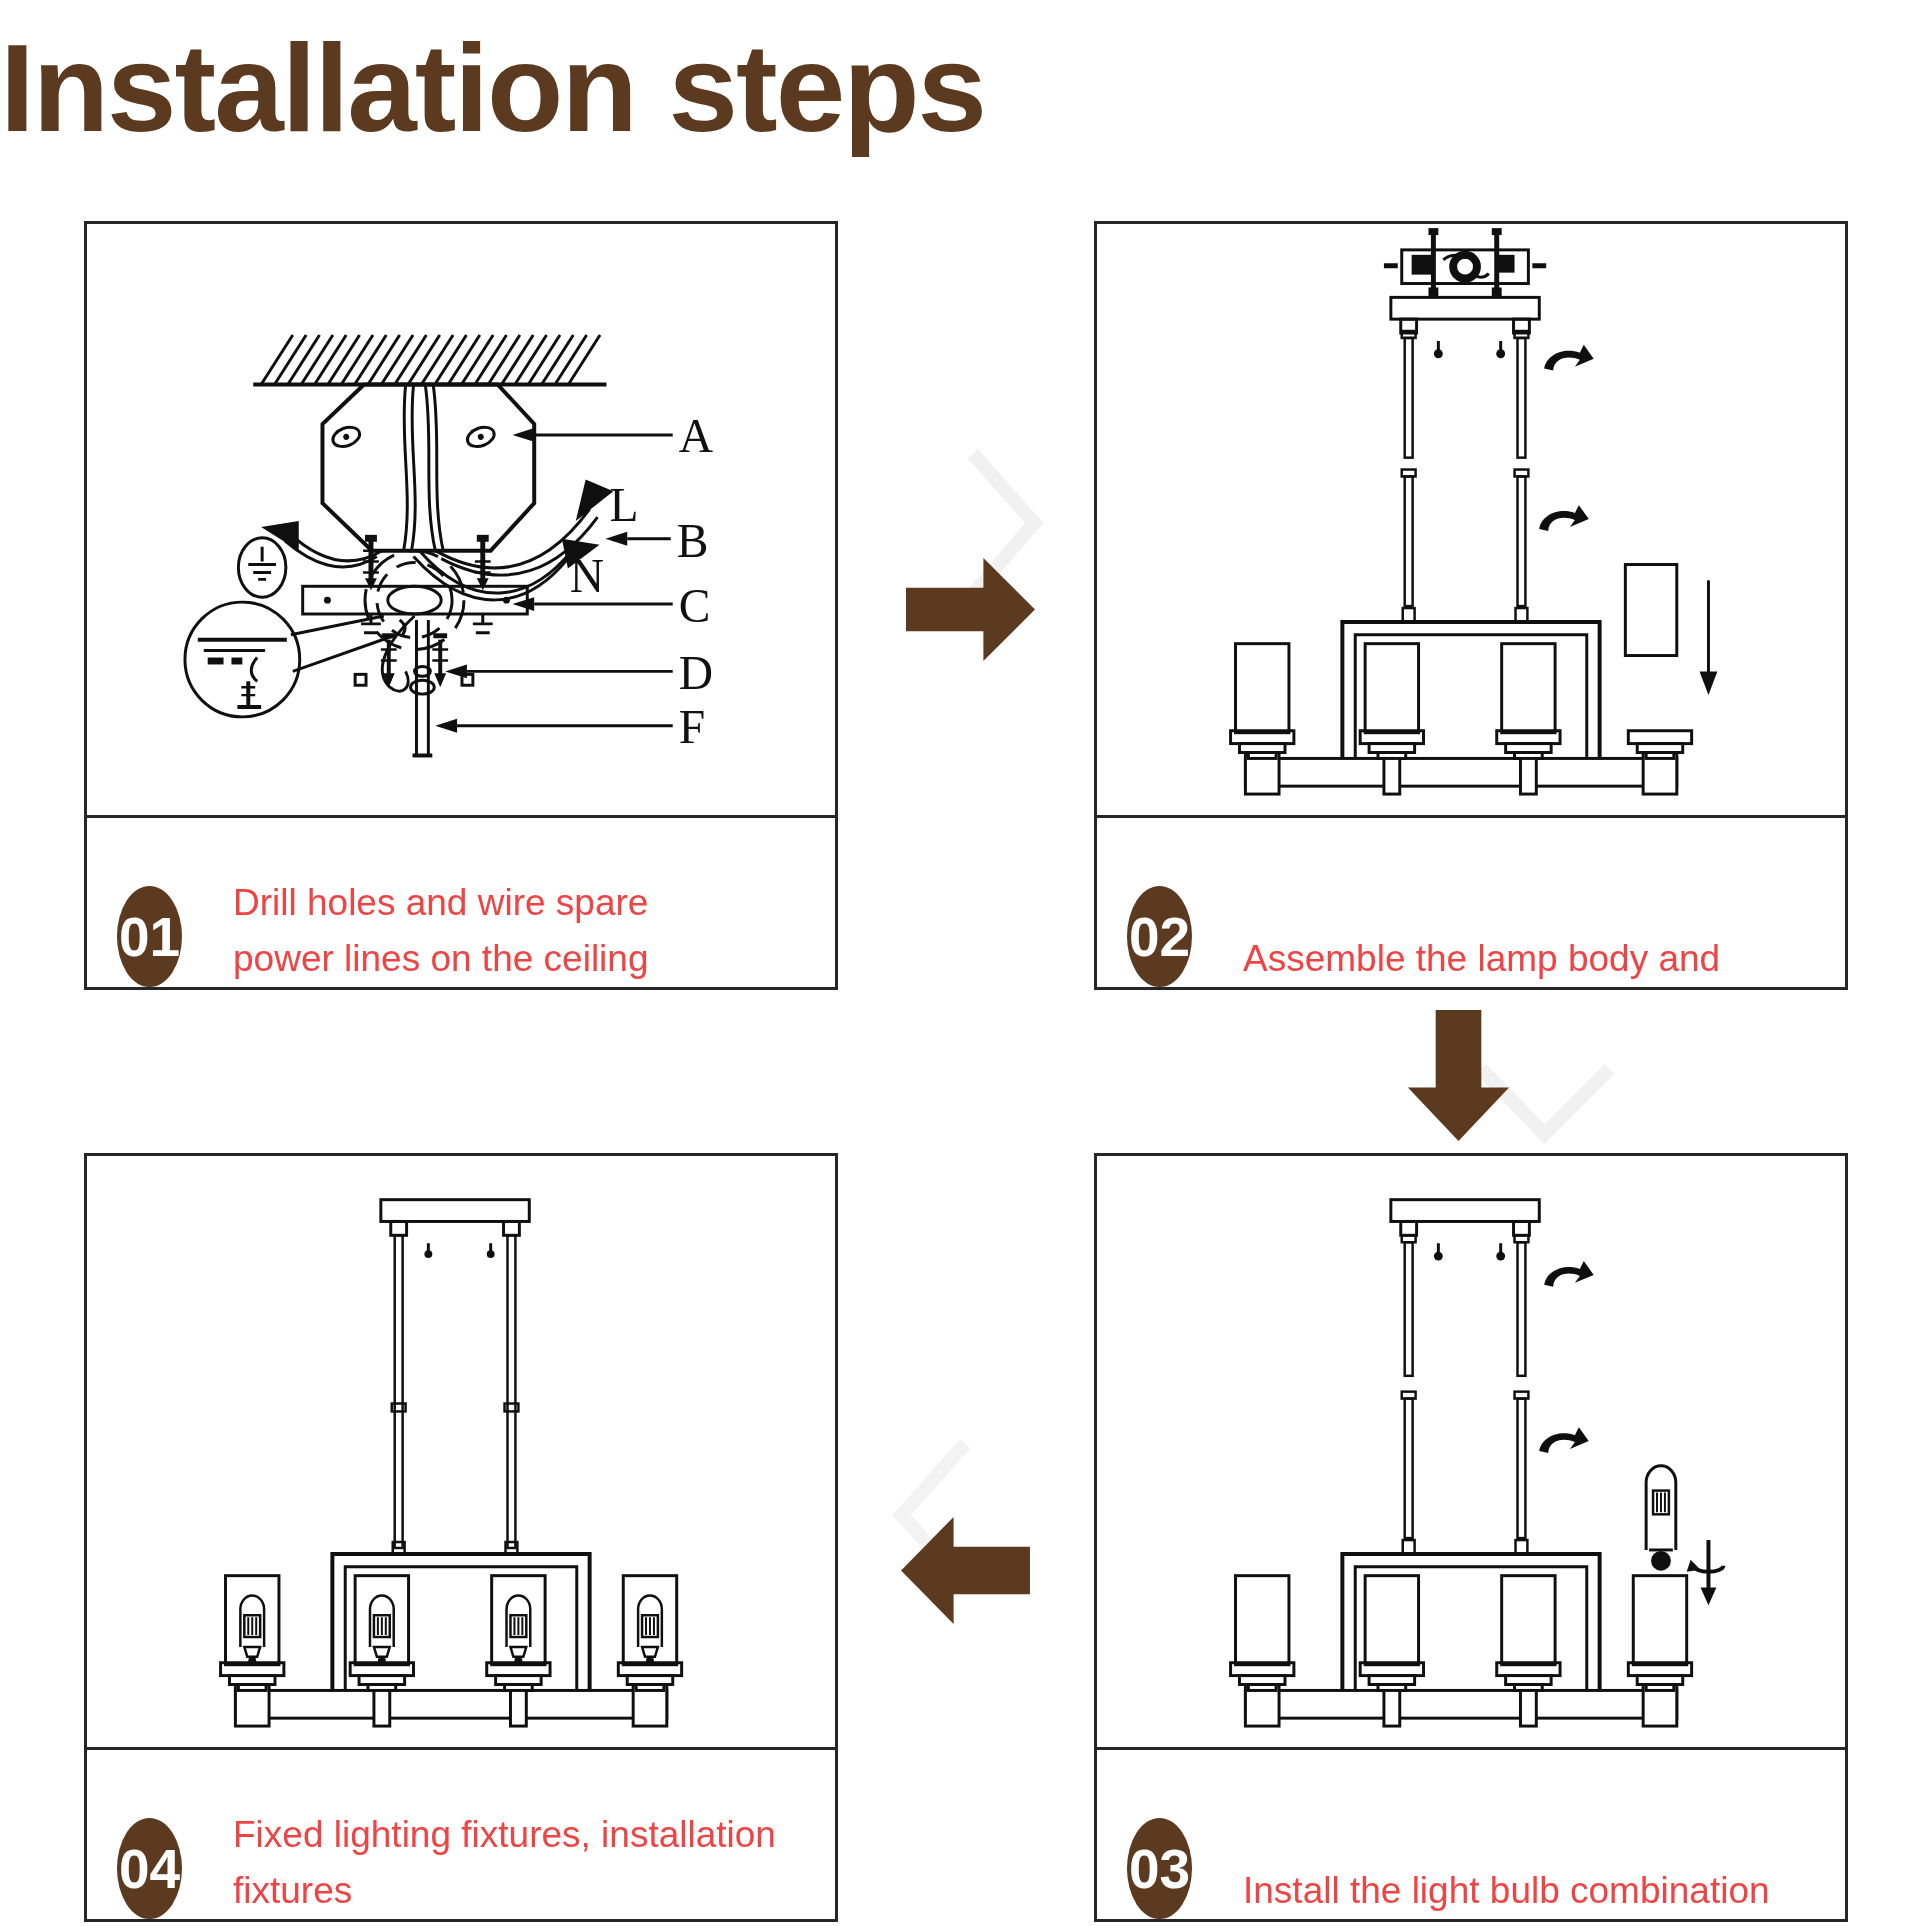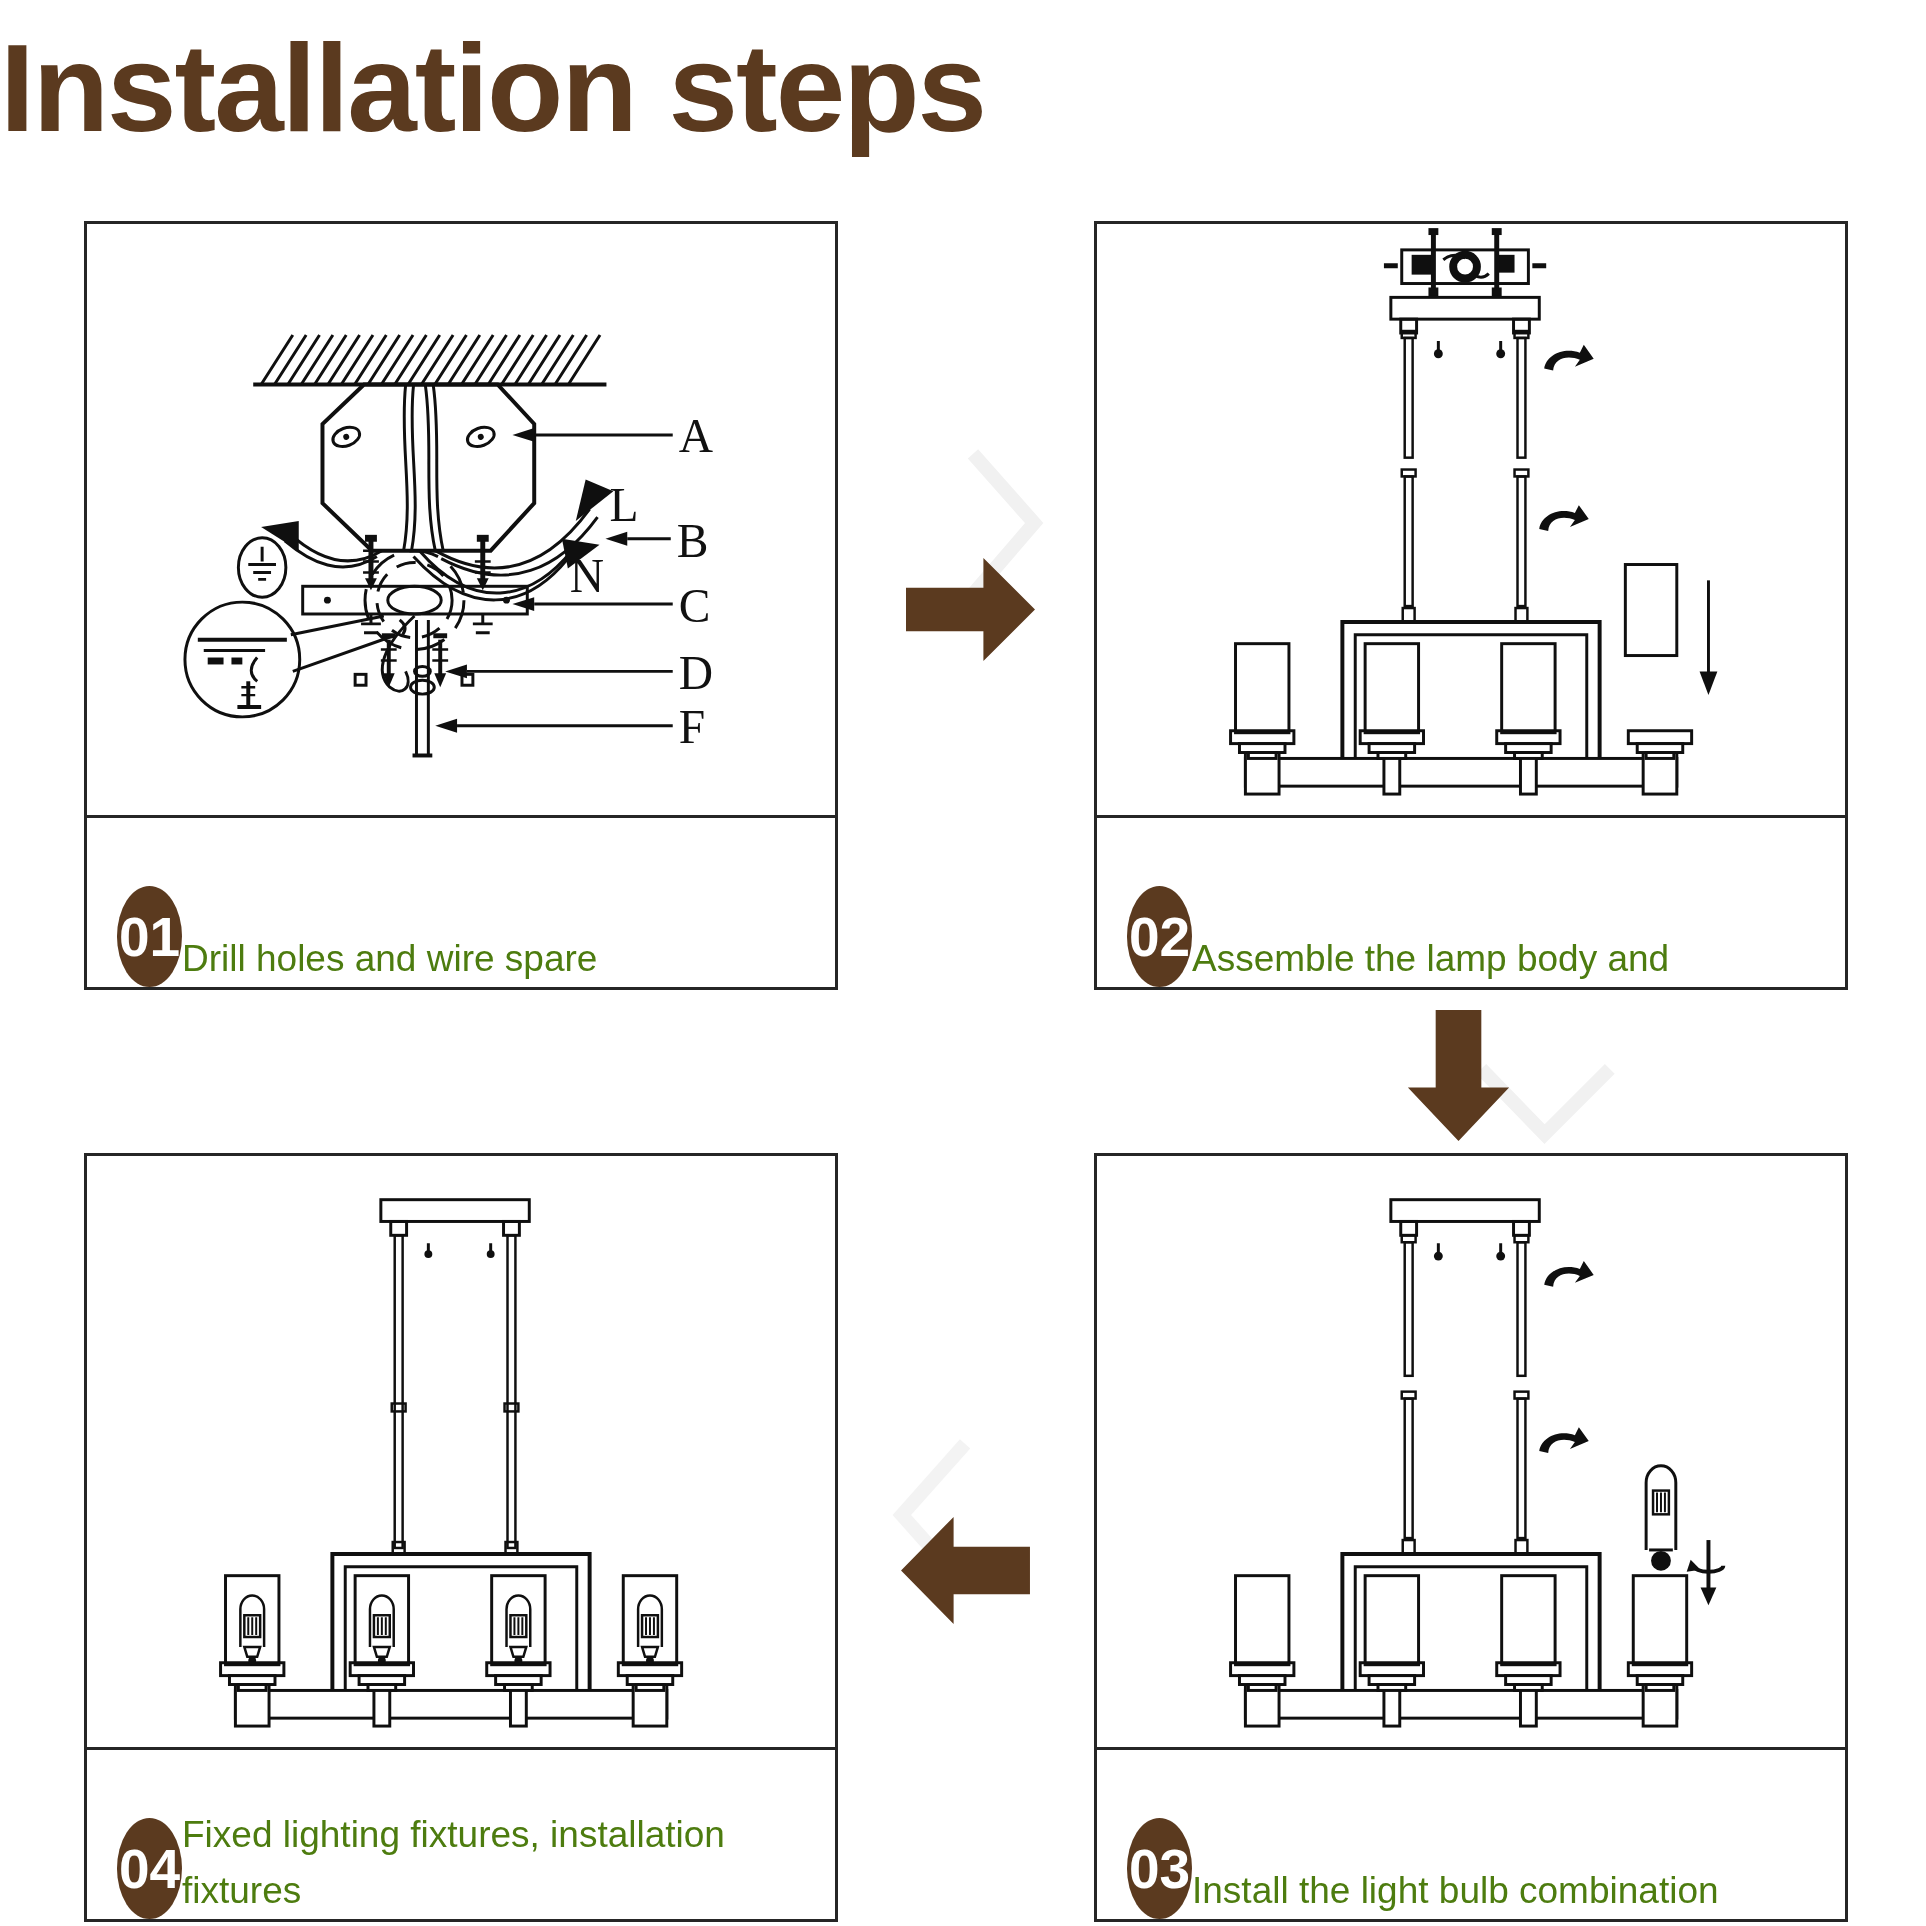--- a/index.html
+++ b/index.html
@@ -11,21 +11,21 @@
   .p1{left:84px;top:221px;}
   .p2{left:1094px;top:221px;}
   .p3{left:1094px;top:1153px;}
   .p4{left:84px;top:1153px;}
   .diagram{position:absolute;left:0;top:0;width:748px;height:591px;}
   .caption{position:absolute;left:0;right:0;bottom:0;height:169px;border-top:3px solid #262626;
            display:flex;align-items:flex-end;background:#fff;}
   .badge{width:65px;height:101px;border-radius:50%;background:#5b3a1f;color:#ffffff;
          display:flex;align-items:center;justify-content:center;font-size:55px;font-weight:bold;
          margin-left:30px;flex:0 0 auto;}
-  .cap-text{font-size:37px;color:#4d7c0f;line-height:56px;}
+  .cap-text{margin-left:51px;font-size:37px;color:#ef4444;line-height:56px;}
   .flow{position:absolute;}
   .wm{position:absolute;}
   svg text.lbl{font-family:"Liberation Serif",serif;font-size:48px;fill:#111;}
   svg .ln{stroke:#0f0f0f;stroke-width:3;fill:none;}
   svg .ln2{stroke:#0f0f0f;stroke-width:2.5;fill:none;}
   svg .thk{stroke:#0f0f0f;stroke-width:4;fill:none;}
   svg .fil{fill:#0f0f0f;stroke:none;}
   svg .rc{stroke:#0f0f0f;stroke-width:3;fill:#ffffff;}
 </style>
 </head>
@@ -152,20 +152,21 @@
         <text class="lbl" x="488" y="372">N</text>
         <text class="lbl" x="598" y="402">C</text>
         <text class="lbl" x="598" y="470">D</text>
         <text class="lbl" x="598" y="524">F</text>
       </g>
     </svg>
     <div class="caption">
       <div class="badge">01</div>
       <div class="cap-text">
         <div>Drill holes and wire spare</div>
+        <div>power lines on the ceiling</div>
       </div>
     </div>
   </div>
 
   <div class="panel p2">
     <svg class="diagram" viewBox="0 0 756 597">
       <g>
         <rect class="ln" x="308" y="26" width="128" height="34"></rect>
         <circle cx="372" cy="43" r="12" fill="none" stroke="#0f0f0f" stroke-width="8"></circle>
         <rect class="fil" x="318" y="31" width="20" height="20"></rect>

